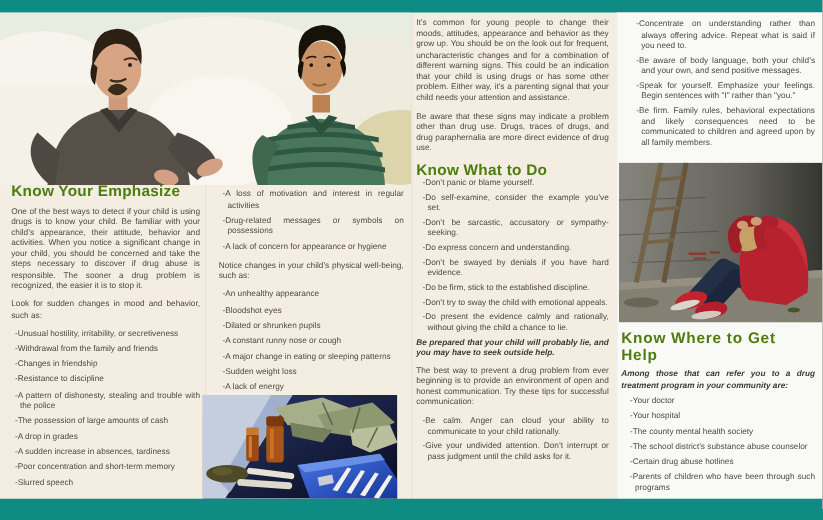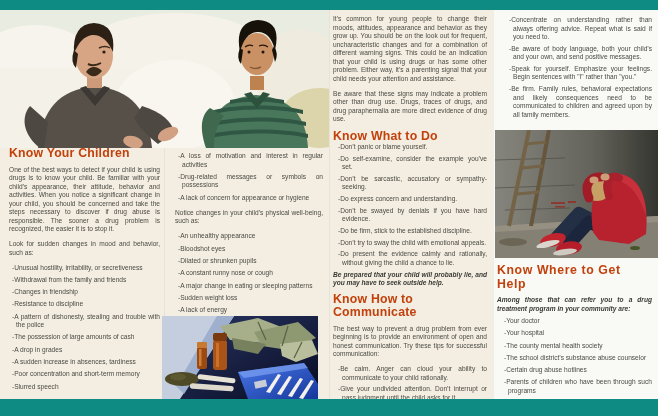--- a/index.html
+++ b/index.html
@@ -6,21 +6,21 @@
   .page{position:relative;width:658px;height:416px;overflow:hidden;
         background:#f3eee1;font-family:"Liberation Sans",sans-serif;}
   .bar{position:absolute;left:0;width:658px;background:#0e8b83;}
   #top-bar{top:0;height:10px;}
   #bottom-bar{top:399px;height:17px;}
   #panel4-bg{position:absolute;left:493px;top:10px;width:165px;height:389px;background:#f9f9f5;}
   .fold{position:absolute;top:10px;height:389px;width:1px;background:rgba(0,0,0,0.045);}
   .photo{position:absolute;overflow:hidden;}
   .photo svg{display:block;}
   .col{position:absolute;font-size:6.6px;line-height:8.5px;color:#4b4a44;}
-  .h1{font-weight:bold;color:#c2410c;font-size:12.3px;line-height:13.5px;letter-spacing:.2px;margin:0 0 5px;}
+  .h1{font-weight:bold;color:#4d7c0f;font-size:12.3px;line-height:13.5px;letter-spacing:.2px;margin:0 0 5px;}
   .h1.tight{margin:0;line-height:13px;}
   .h1.sp{letter-spacing:.6px;}
   .mb5{margin-bottom:5px;}
   p.just{text-align:justify;margin:0 0 6.5px;}
   .lead{margin:0 0 4px;}
   .list .li{padding-left:4px;text-indent:-4px;margin-bottom:3.2px;text-align:justify;}
   .list.wide .li{margin-bottom:3.8px;}
   .note{font-style:italic;font-weight:bold;color:#3a3934;margin:1px 0 5px;text-align:justify;}
   .ital{font-style:italic;font-weight:bold;color:#3a3934;margin:0 0 4px;text-align:justify;}
   .gap{height:3px;}
@@ -178,21 +178,21 @@
         <ellipse cx="58" cy="110" rx="13" ry="6.5" fill="#cf2730" transform="rotate(-14 58 110)"></ellipse>
         <ellipse cx="53" cy="114" rx="12" ry="3" fill="#e8e4da" transform="rotate(-14 53 114)"></ellipse>
         <ellipse cx="74" cy="118" rx="13" ry="6.5" fill="#c01f2c" transform="rotate(-8 74 118)"></ellipse>
         <ellipse cx="70" cy="122" rx="12" ry="3" fill="#ddd8cc" transform="rotate(-8 70 122)"></ellipse>
       </g>
       <rect width="163" height="128" fill="#000" opacity=".06"></rect>
     </svg>
   </div>
 
   <div class="col" style="left:9px;top:147px;width:151px">
-    <div class="h1">Know Your Children</div>
+    <div class="h1">Know Your Emphasize</div>
     <p class="just">One of the best ways to detect if your child is using drugs is to know your child.  Be familiar with your child’s appearance, their attitude, behavior and activities.  When you notice a significant change in your child, you should be concerned and take the steps necessary to discover if drug abuse is responsible. The sooner a drug problem is recognized, the easier it is to stop it.</p>
     <p class="just lead">Look for sudden changes in mood and behavior, such as:</p>
     <div class="list wide" style="padding-left:3px">
         <div class="li">-Unusual hostility, irritability, or secretiveness</div>
         <div class="li">-Withdrawal from the family and friends</div>
         <div class="li">-Changes in friendship</div>
         <div class="li">-Resistance to discipline</div>
         <div class="li">-A pattern of dishonesty, stealing and trouble with the police</div>
         <div class="li">-The possession of large amounts of cash</div>
         <div class="li">-A drop in grades</div>
@@ -229,21 +229,20 @@
         <div class="li">-Don’t panic or blame yourself.</div>
         <div class="li">-Do self-examine, consider the example you’ve set.</div>
         <div class="li">-Don’t be sarcastic, accusatory or sympathy-seeking.</div>
         <div class="li">-Do express concern and understanding.</div>
         <div class="li">-Don’t be swayed by denials if you have hard evidence.</div>
         <div class="li">-Do be firm, stick to the established discipline.</div>
         <div class="li">-Don’t try to sway the child with emotional appeals.</div>
         <div class="li">-Do present the evidence calmly and rationally, without giving the child a chance to lie.</div>
       </div>
     <p class="note">Be prepared that your child will probably lie, and you may have to seek outside help.</p>
-    <div class="h1">Know How to Communicate</div>
     <p class="just">The best way to prevent a drug problem from ever beginning is to provide an environment of open and honest communication. Try these tips for successful communication:</p>
     <div class="list" style="padding-left:5px">
         <div class="li">-Be calm. Anger can cloud your ability to communicate to your child rationally.</div>
         <div class="li">-Give your undivided attention. Don’t interrupt or pass judgment until the child asks for it.</div>
       </div>
   </div>
 
   <div class="col" style="left:505px;top:16px;width:147px">
     <div class="list" style="padding-left:4px">
         <div class="li">-Concentrate on understanding rather than always offering advice. Repeat what is said if you need to.</div>

